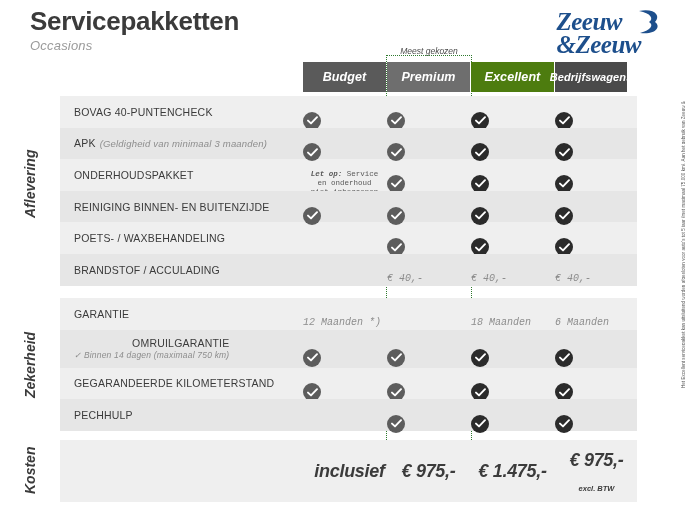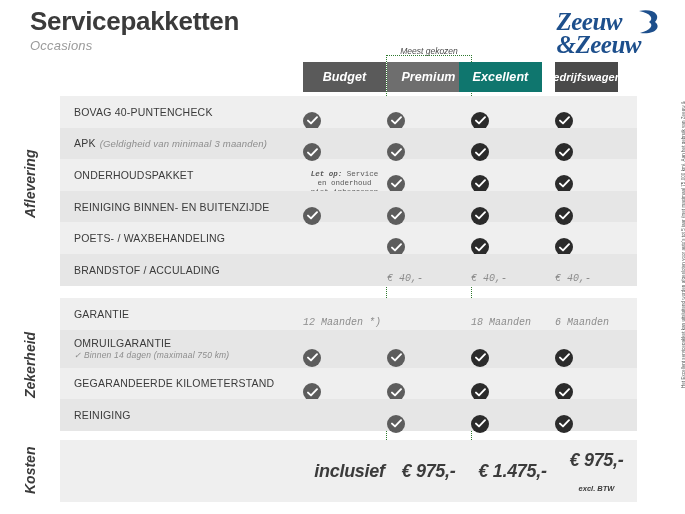--- a/index.html
+++ b/index.html
@@ -40,22 +40,22 @@
   
   .colhead-row { position:absolute; left:303px; top:62px; width:334px; height:30px;text-decoration:underline; }
   .colhead {
     position:absolute; top:0; height:30px; width:83px;
     color:#ffffff; font-size:12.5px; font-weight:bold; font-style:italic;
     display:flex; align-items:center; justify-content:center;
     letter-spacing:0.1px;
   }
   .colhead.c0 { left:0px;   background:#5a5a5a; }
   .colhead.c1 { left:84px;  background:#6e6e6e; }
-  .colhead.c2 { left:156px; background:#0f766e; }
-  .colhead.c3 { left:252px; background:#4a4a4a; width:63px; font-size:11px; }
+  .colhead.c2 { left:168px; background:#4d7c0f; }
+  .colhead.c3 { left:252px; background:#4a4a4a; width:72px; font-size:11px; }
 
   .premium-label {
     position:absolute; left:386px; top:46px; width:86px;
     text-align:center; font-size:8.5px; font-style:italic; color:#4d4d4d;
   }
   .premium-box {
     position:absolute; left:386px; top:55px; width:86px; height:447px;
     border:1.6px dotted #2f7a2f; border-top:none;
     pointer-events:none;
   }
@@ -71,21 +71,21 @@
   .block.kos { top:440px; height:62px; }
 
   .row {
     position:absolute; left:0; width:577px; height:31.6px;
     display:flex; align-items:center;
   }
   .row.alt { background:#e6e6e6; }
   .rowlabel {
     position:absolute; left:14px; top:0; height:100%;
     display:flex; align-items:center;
-    font-size:10.5px; color:#3b3b3b; letter-spacing:0.2px;
+    font-size:10.5px; color:#3b3b3b; letter-spacing:0.2px;text-align:right;
   }
   .rowlabel .sub {
     font-style:italic; color:#8d8d8d; font-size:9.5px; margin-left:4px;
   }
   .rowlabel .subline {
     display:block; font-style:italic; color:#8d8d8d; font-size:8.5px;
   }
   .rowlabel-stack { line-height:12px; }
   .checkline { font-size:8px; color:#8d8d8d; }
 
@@ -442,21 +442,21 @@
         <span class="tick d">
           <svg width="11" height="9" viewBox="0 0 11 9">
             <path d="M1 4.6 L4 7.4 L10 1.2" stroke="#fff" stroke-width="1.9" fill="none" stroke-linecap="round" stroke-linejoin="round"></path>
           </svg>
         </span>
       </div>
   </div>
 
   <div class="row alt" style="top:101.2px">
     <div class="rowlabel">
-      <span>REINIGING</span>
+      <span>PECHHULP</span>
     </div>
     <div class="cell c0"></div>
     <div class="cell c1">
         <span class="tick g">
           <svg width="11" height="9" viewBox="0 0 11 9">
             <path d="M1 4.6 L4 7.4 L10 1.2" stroke="#fff" stroke-width="1.9" fill="none" stroke-linecap="round" stroke-linejoin="round"></path>
           </svg>
         </span>
       </div>
     <div class="cell c2">

